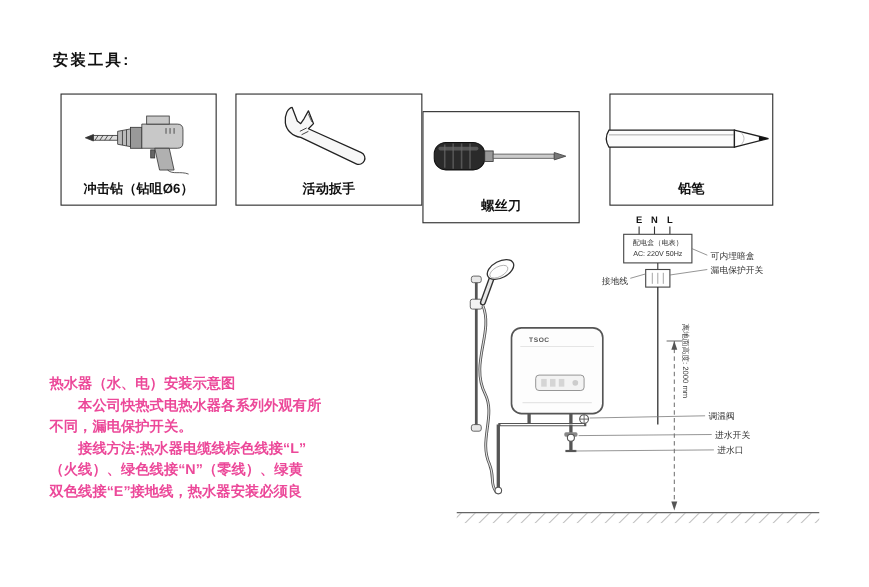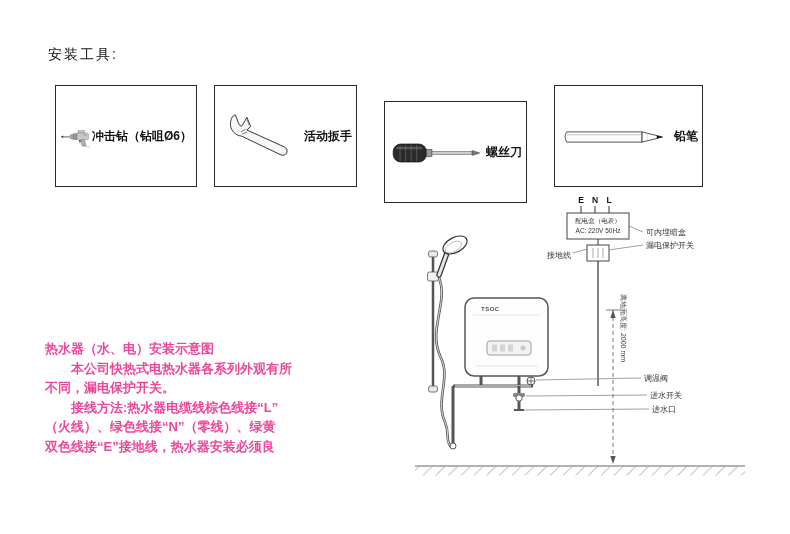--- a/index.html
+++ b/index.html
@@ -1,28 +1,28 @@
 <!DOCTYPE html>
 <html><head>
 <meta charset="utf-8">
 <style>
   * { margin:0; padding:0; box-sizing:border-box; }
   html,body { width:790px; height:534px; }
   body { background:#fff; font-family:"Liberation Sans", sans-serif; position:relative; overflow:hidden; color:#111; }
   .page { position:absolute; inset:0; background:#ffffff; }
 
-  .tools-title { position:absolute; left:48px; top:46px; font-size:14px; font-weight:normal; letter-spacing:2px; }
+  .tools-title { position:absolute; left:48px; top:46px; font-size:14px; font-weight:bold; letter-spacing:2px; }
 
   .tool-box { position:absolute; top:85px; height:102px; border:1px solid #2a2a2a; background:#fff;
-              display:flex; flex-direction:row; align-items:center; justify-content:space-between;
+              display:flex; flex-direction:column; align-items:center; justify-content:space-between;
               padding:7px 4px 6px;text-align:right; }
   .tool-box svg { display:block; }
   .tool-label { font-size:12px; font-weight:bold; color:#111; white-space:nowrap; }
   #box-drill { left:55px; width:142px; }
-  #box-wrench { left:214px; width:143px; }
+  #box-wrench { left:214px; width:170px; }
   #box-screwdriver { left:384px; width:143px;margin-top:16px; }
   #box-pencil { left:554px; width:149px; }
 
   .desc { position:absolute; left:45px; top:339px; width:280px; font-size:13px; line-height:19.5px;
           font-weight:600; color:#ec4899; }
   .desc div { white-space:nowrap; }
 
   .diagram { position:absolute; left:415px; top:190px; width:330px; height:305px; }
 
   svg text { font-family:"Liberation Sans", sans-serif; }

